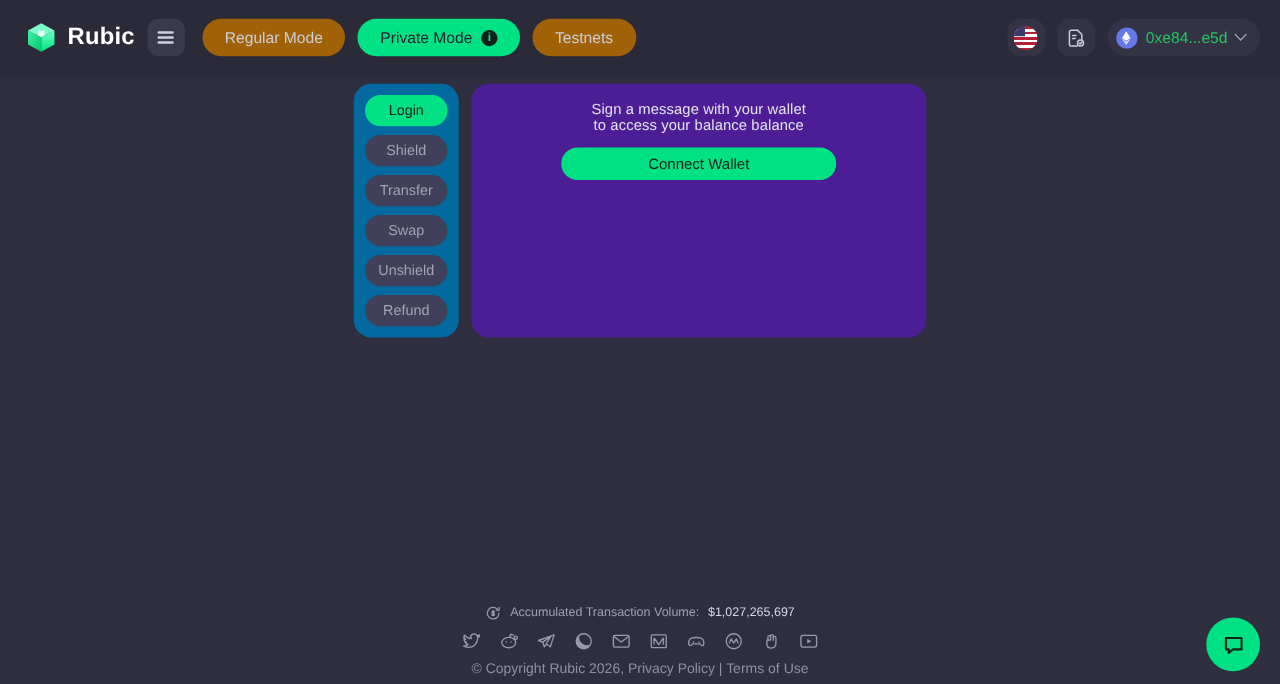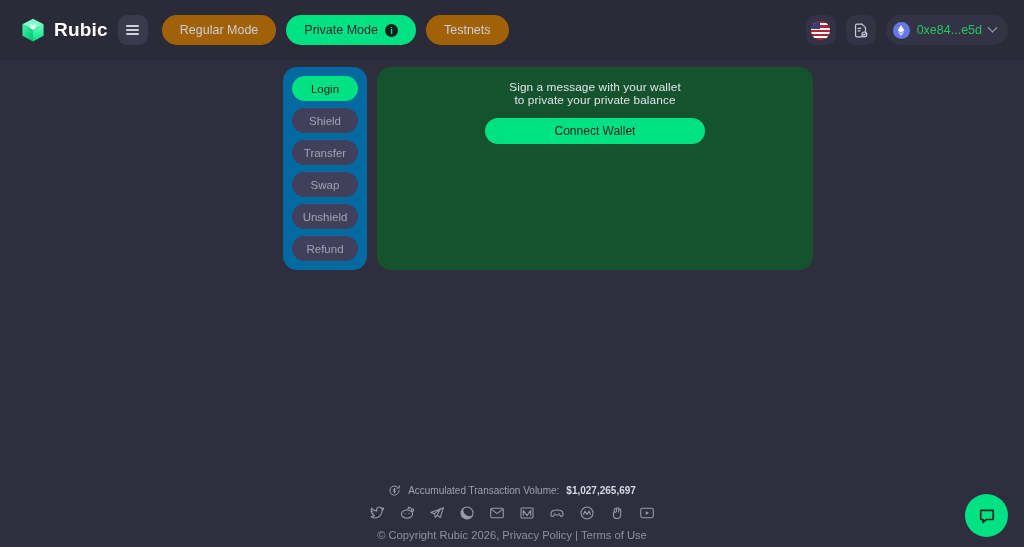--- a/index.html
+++ b/index.html
@@ -92,21 +92,21 @@
   }
   .side-item {
     height: 25px; border-radius: 13px; border: none;
     background: #40405a; color: #a2a3b4;
     font-size: 11.5px; font-family: "Liberation Sans", sans-serif;
     cursor: pointer; display: flex; align-items: center; justify-content: center;
   }
   .side-item.active { background: #00e183; color: #17221d; font-weight: 500; }
 
   .panel {
-    width: 436px; background: #14532d; border-radius: 14px;
+    width: 364px; background: #4c1d95; border-radius: 14px;
     padding: 14px 16px 16px; text-align: center;
   }
   .panel-text {
     color: #e3e4ec; font-size: 11.8px; line-height: 1.08; letter-spacing: .1px;
   }
   .connect-btn {
     margin: 12px auto 0; display: block;
     width: 220px; height: 26px; border-radius: 14px; border: none;
     background: #00e183; color: #17221d;
     font-size: 12px; font-family: "Liberation Sans", sans-serif;
@@ -115,21 +115,21 @@
 
   
   .footer {
     position: absolute; left: 0; right: 0; bottom: 6px;
     display: flex; flex-direction: column; align-items: center; gap: 8px;
   }
   .volume-row {
     display: flex; align-items: center; gap: 7px;
     color: #9fa0b0; font-size: 10px;
   }
-  .volume-value { color: #d7d8e2; font-weight: bold; }
+  .volume-value { color: #d7d8e2; }
   .socials { display: flex; align-items: center; gap: 14px; }
   .social { cursor: pointer; display: block; opacity: .72; }
   .copyright { color: #8e8fa0; font-size: 11.2px; }
   .copyright a { color: #8e8fa0; text-decoration: none; cursor: pointer; }
 
   .chat-widget {
     position: absolute; right: 16px; bottom: 10px;
     width: 43px; height: 43px; border-radius: 50%;
     background: #00e183; border: none; cursor: pointer;
     display: flex; align-items: center; justify-content: center;
@@ -228,21 +228,21 @@
     <button class="side-item">
       <span>Unshield</span>
     </button>
     <button class="side-item">
       <span>Refund</span>
     </button>
   </div>
 
   <div class="panel">
     <div class="panel-text">Sign a message with your wallet</div>
-    <div class="panel-text">to private your private balance</div>
+    <div class="panel-text">to access your balance balance</div>
     <button class="connect-btn">Connect Wallet</button>
   </div>
 </div>
 
 <div class="footer">
 
   <div class="volume-row">
     <svg width="13" height="13" viewBox="0 0 24 24" fill="none" stroke="#9fa0b0" stroke-width="1.8" stroke-linecap="round">
       <path d="M20.5 12a8.5 8.5 0 1 1-2.6-6.1"></path>
       <path d="M20.8 3.4v4.2h-4.2"></path>

